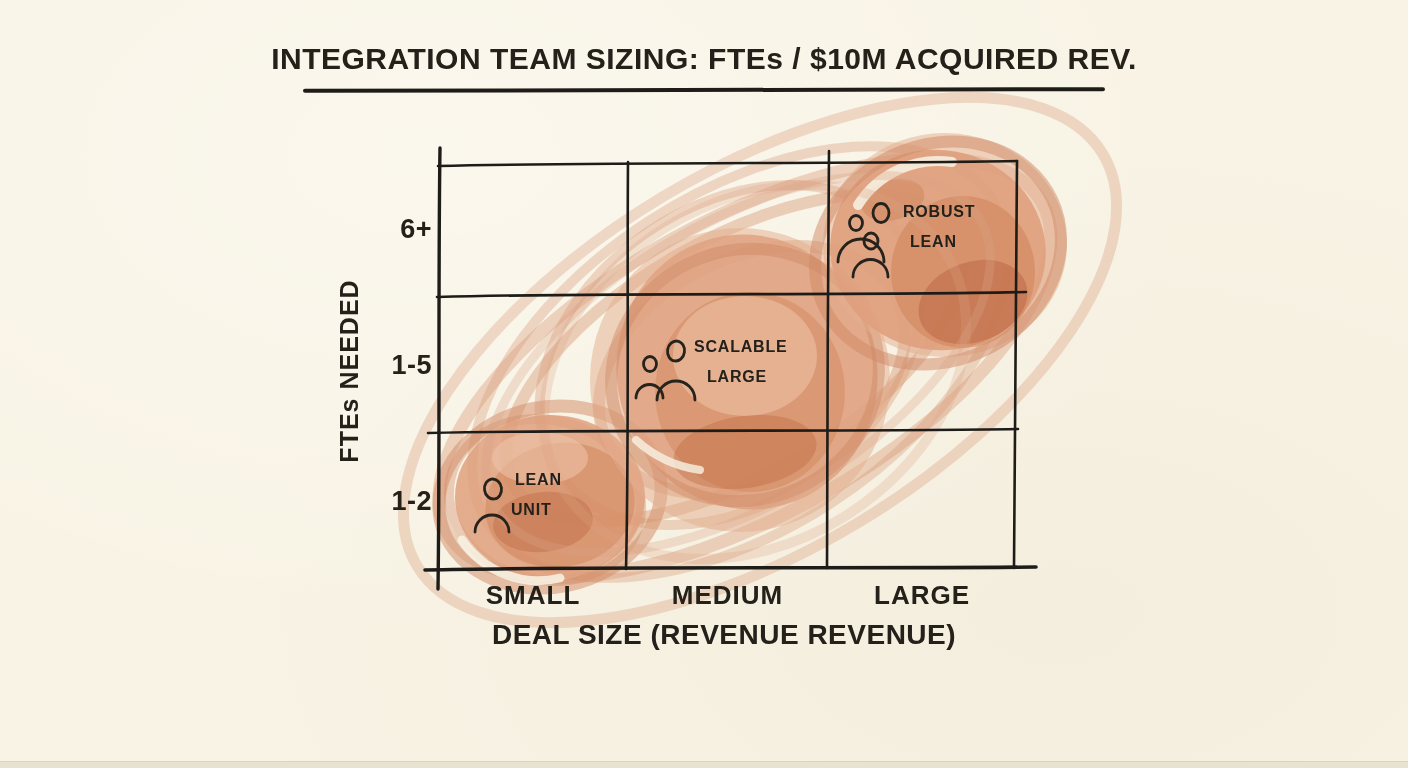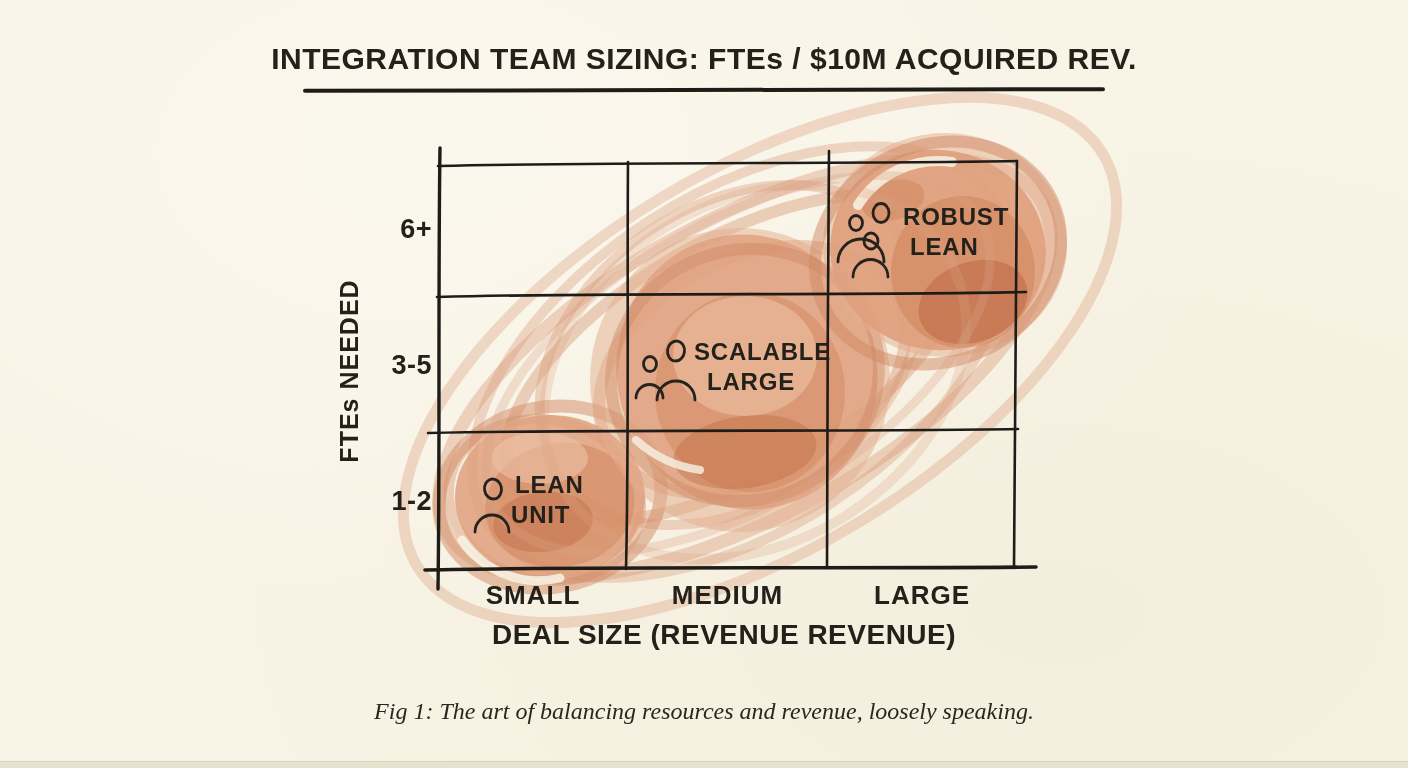--- a/index.html
+++ b/index.html
@@ -32,21 +32,21 @@
     transform:rotate(-90deg);
   }
   .xtick{font-size:26px; letter-spacing:1px; text-align:center; top:580px;}
   .xtick.small{left:438px; width:190px;}
   .xtick.medium{left:627px; width:201px;}
   .xtick.large{left:828px; width:188px;}
   .xaxis-title{
     left:404px; top:619px; width:640px; text-align:center;
     font-size:28px; letter-spacing:.5px; white-space:nowrap;
   }
-  .blob-label{font-size:24px; letter-spacing:.8px; white-space:nowrap;}
+  .blob-label{font-size:16px; letter-spacing:.8px; white-space:nowrap;}
   .caption{
     left:0; top:698px; width:1408px; text-align:center;
     font-family:"Liberation Serif", serif; font-style:italic;
     font-size:24px; color:#2a2620;
   }
   .bottom-strip{
     left:0; bottom:0; width:1408px; height:6px;
     background:#e8e3d1; border-top:1px solid #d9d4c2;
   }
   svg{display:block;}
@@ -134,34 +134,33 @@
         <ellipse cx="871" cy="241" rx="7" ry="8"></ellipse>
         <path d="M853 277 a 17.5 17.5 0 0 1 35 0"></path>
       </g>
     </g>
   </svg>
 
   <div class="abs marker title">INTEGRATION TEAM SIZING: FTEs / $10M ACQUIRED REV.</div>
   <div class="abs title-underline"></div>
 
   <div class="abs marker ytick t6">6+</div>
-  <div class="abs marker ytick t35">3-5</div>
+  <div class="abs marker ytick t35">1-5</div>
   <div class="abs marker ytick t12">1-2</div>
   <div class="abs marker yaxis-title">FTEs NEEDED</div>
 
   <div class="abs marker xtick medium">MEDIUM</div>
   <div class="abs marker xtick small">SMALL</div>
   <div class="abs marker xtick large">LARGE</div>
   <div class="abs marker xaxis-title">DEAL SIZE (REVENUE REVENUE)</div>
 
   <div class="abs marker blob-label" style="left:515px;top:471px">LEAN</div>
   <div class="abs marker blob-label" style="left:511px;top:501px">UNIT</div>
 
   <div class="abs marker blob-label" style="left:694px;top:338px">SCALABLE</div>
   <div class="abs marker blob-label" style="left:707px;top:368px">LARGE</div>
 
   <div class="abs marker blob-label" style="left:903px;top:203px">ROBUST</div>
   <div class="abs marker blob-label" style="left:910px;top:233px">LEAN</div>
 
-  <div class="abs caption">Fig 1: The art of balancing resources and revenue, loosely speaking.</div>
 
   <div class="abs bottom-strip"></div>
 </div>
 
 </body></html>

